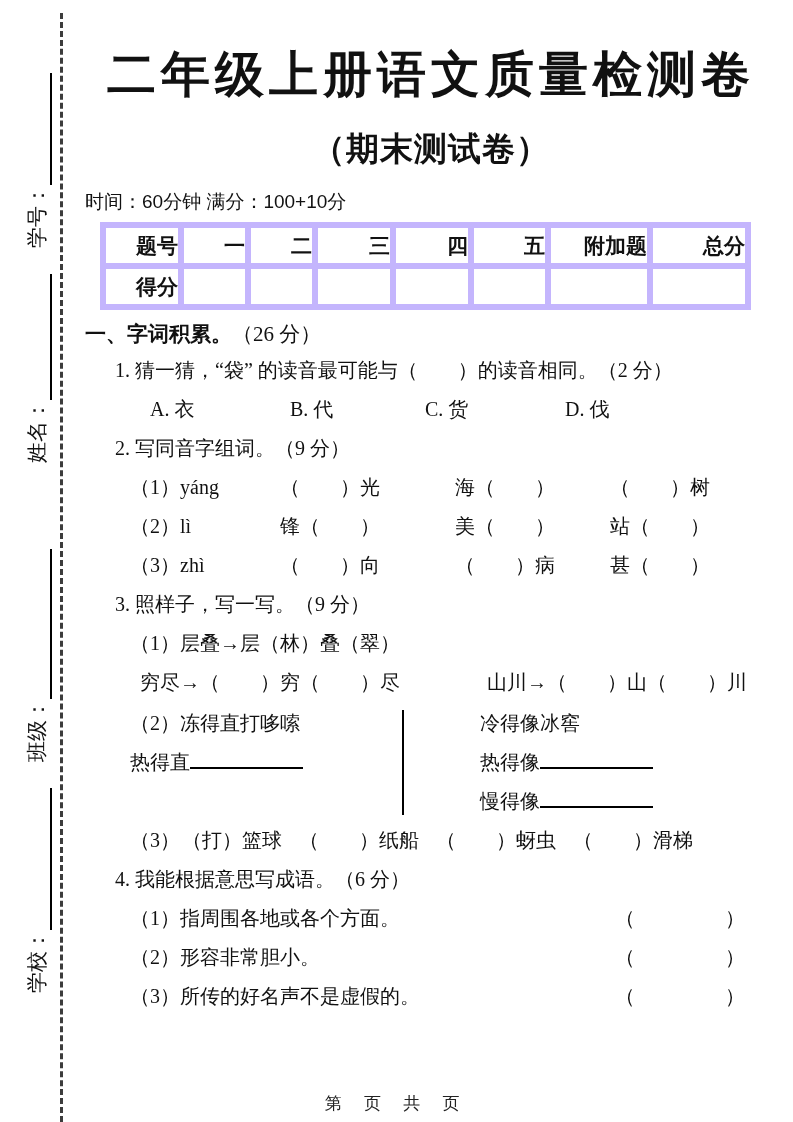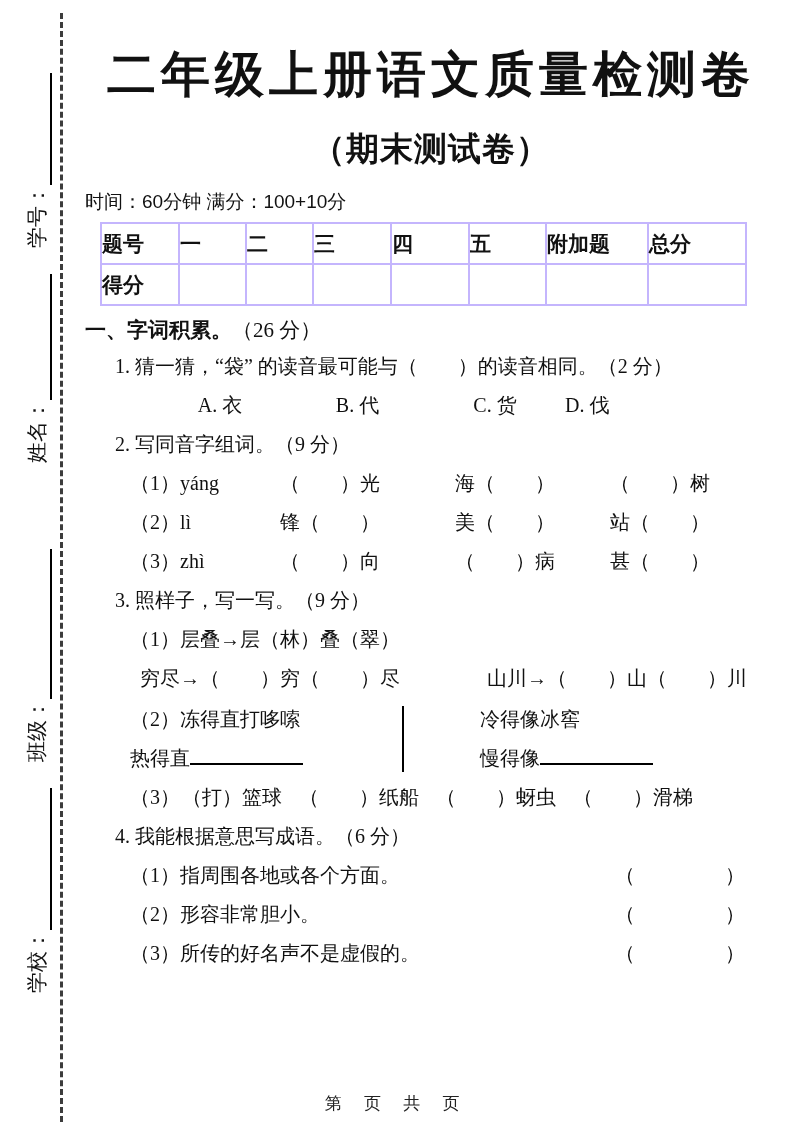--- a/index.html
+++ b/index.html
@@ -78,23 +78,23 @@
   
   table.score-table {
     margin: 7px 0 0 15px;
     border-collapse: collapse;
     table-layout: fixed;
     font-family: "Liberation Sans", "DejaVu Sans", sans-serif;
     font-size: 21px;
     font-weight: bold;
   }
   table.score-table td {
-    border: 2px solid #c4b5fd;
+    border: 6px solid #c4b5fd;
     height: 41px;
-    text-align: left;
+    text-align: right;
     vertical-align: middle;
     padding: 0;
   }
   col.c0 { width: 78px; } col.c1 { width: 67px; } col.c2 { width: 67px; }
   col.c3 { width: 78px; } col.c4 { width: 78px; } col.c5 { width: 77px; }
   col.c6 { width: 102px; } col.c7 { width: 98px; }
 
   
   .section-heading {
     margin-top: 7px;
@@ -103,21 +103,21 @@
   }
   .section-heading .hd {
     font-family: "Liberation Sans", "DejaVu Sans", sans-serif;
     font-weight: bold;
   }
   .qline { font-size: 20px; line-height: 39px; white-space: nowrap; }
   .ind1 { padding-left: 30px; }   
   .ind2 { padding-left: 45px; }   
 
   .options-row { display: flex; padding-left: 65px; }
-  .options-row span { display: inline-block; text-align: center; }
+  .options-row span { display: inline-block; }
   .opt-a { width: 140px; } .opt-b { width: 135px; } .opt-c { width: 140px; }
 
   .tone-row { display: flex; padding-left: 45px; }
   .tone-label { width: 150px; }
   .tone-c1 { width: 175px; }
   .tone-c2 { width: 155px; }
 
   .pair-row { display: flex; padding-left: 55px; }
   .pair-row .p1 { width: 347px; }
 
@@ -254,20 +254,21 @@
   </div>
 
   <div class="two-col">
     <div class="col-left">
       <div class="qline">（2）冻得直打哆嗦</div>
       <div class="qline"><span>热得直</span><span class="fill-line"></span></div>
     </div>
     <div class="col-divider"></div>
     <div class="col-right">
       <div class="qline">冷得像冰窖</div>
+      <div class="qline"><span>热得像</span><span class="fill-line"></span></div>
       <div class="qline"><span>慢得像</span><span class="fill-line"></span></div>
     </div>
   </div>
 
   <div class="qline verb-row">
     <span class="vr-label">（3）</span>
     <span class="vr-item">（打）篮球</span>
     <span class="vr-item">（　　）纸船</span>
     <span class="vr-item">（　　）蚜虫</span>
     <span>（　　）滑梯</span>

